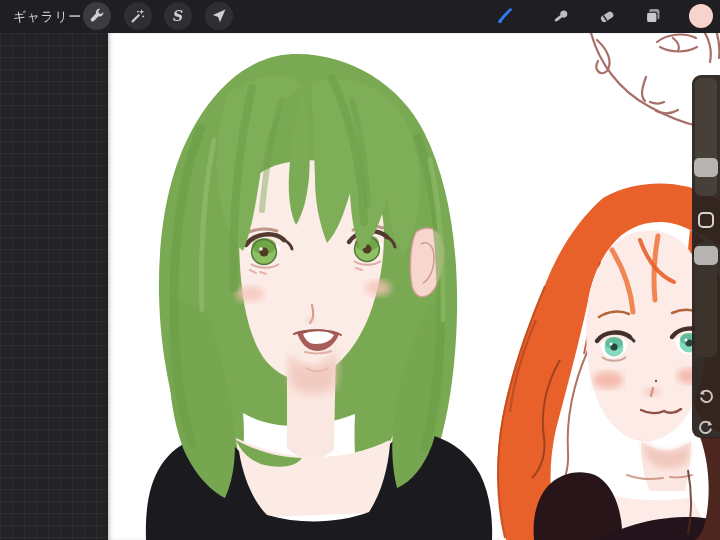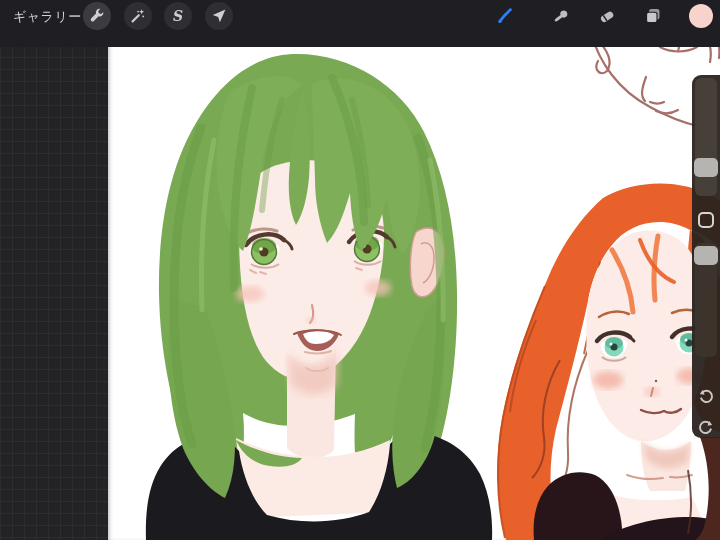--- a/index.html
+++ b/index.html
@@ -1,20 +1,20 @@
 <!DOCTYPE html>
 <html style="--topbar-bg: #1f1f23; --topbar-button-bg: #2e2e33; --topbar-button-active-bg: #3b3b41; --icon-gray: #c9cacd; --accent-blue: #2e7cf6; --current-color-swatch: #f8d3cc; --panel-bg: #232326; --panel-grid: #2d2d31; --sidebar-bg: #2a231f; --slider-track: #474039; --slider-track-lower: #3d332d; --slider-handle: #b6b4b1; --canvas-white: #ffffff; --hair-green: #7aa953; --hair-green-shadow: #689c45; --skin: #fcece7; --blush: #f5c2b8; --eye-green: #8cc063; --hair-orange: #e8602a; --hair-orange-line: #b0481f; --eye-teal: #85d7bd; --clothing-dark: #1b1a1f; --sketch-line: #9a564f;"><head>
 <meta charset="utf-8">
 <style>
   html,body{margin:0;padding:0;background:#111;}
   .app{position:relative;width:720px;height:540px;overflow:hidden;
        font-family:"DejaVu Sans","Liberation Sans",sans-serif;
        background:var(--canvas-white,#fff);}
   
-  .topbar{position:absolute;left:0;top:0;width:720px;height:47px;
+  .topbar{position:absolute;left:0;top:0;width:720px;height:33px;
           background:var(--topbar-bg,#1f1f23);z-index:30;}
   .gallery-btn{position:absolute;left:13px;top:0;height:33px;line-height:33px;
                color:#d2d2d5;font-size:13px;letter-spacing:.5px;background:none;border:none;padding:0;cursor:default;}
   .tool-circle{position:absolute;top:2px;width:28px;height:28px;border-radius:50%;
                background:var(--topbar-button-bg,#2e2e33);border:none;padding:0;
                display:flex;align-items:center;justify-content:center;}
   .tool-circle.active{background:var(--topbar-button-active-bg,#3b3b41);}
   .flat-tool{position:absolute;top:2px;width:28px;height:28px;background:none;border:none;padding:0;
              display:flex;align-items:center;justify-content:center;}
   .swatch{position:absolute;top:4px;left:689px;width:24px;height:24px;border-radius:50%;

